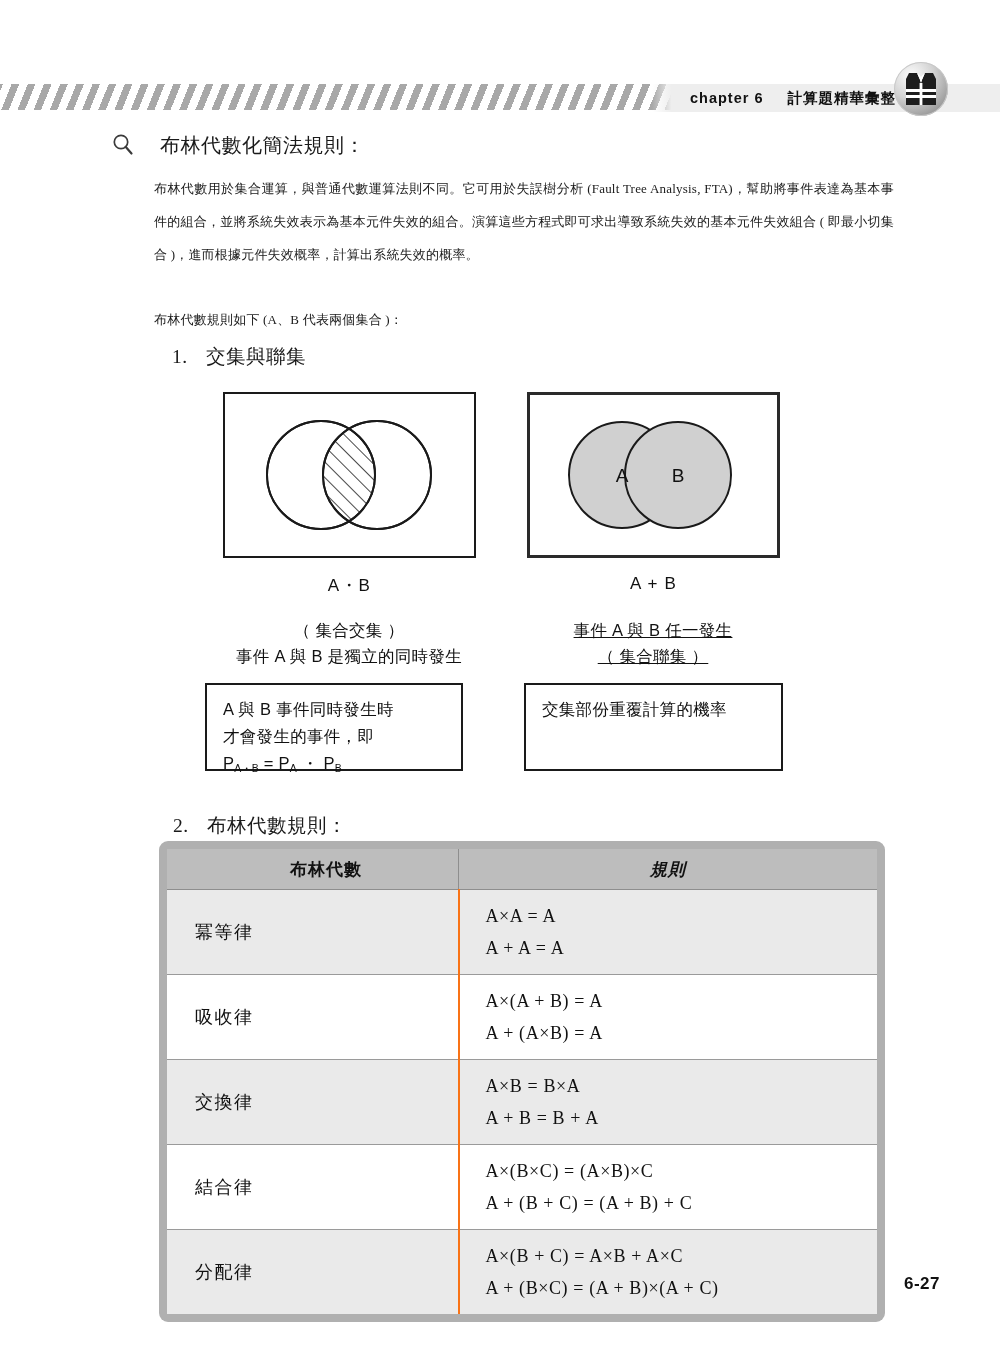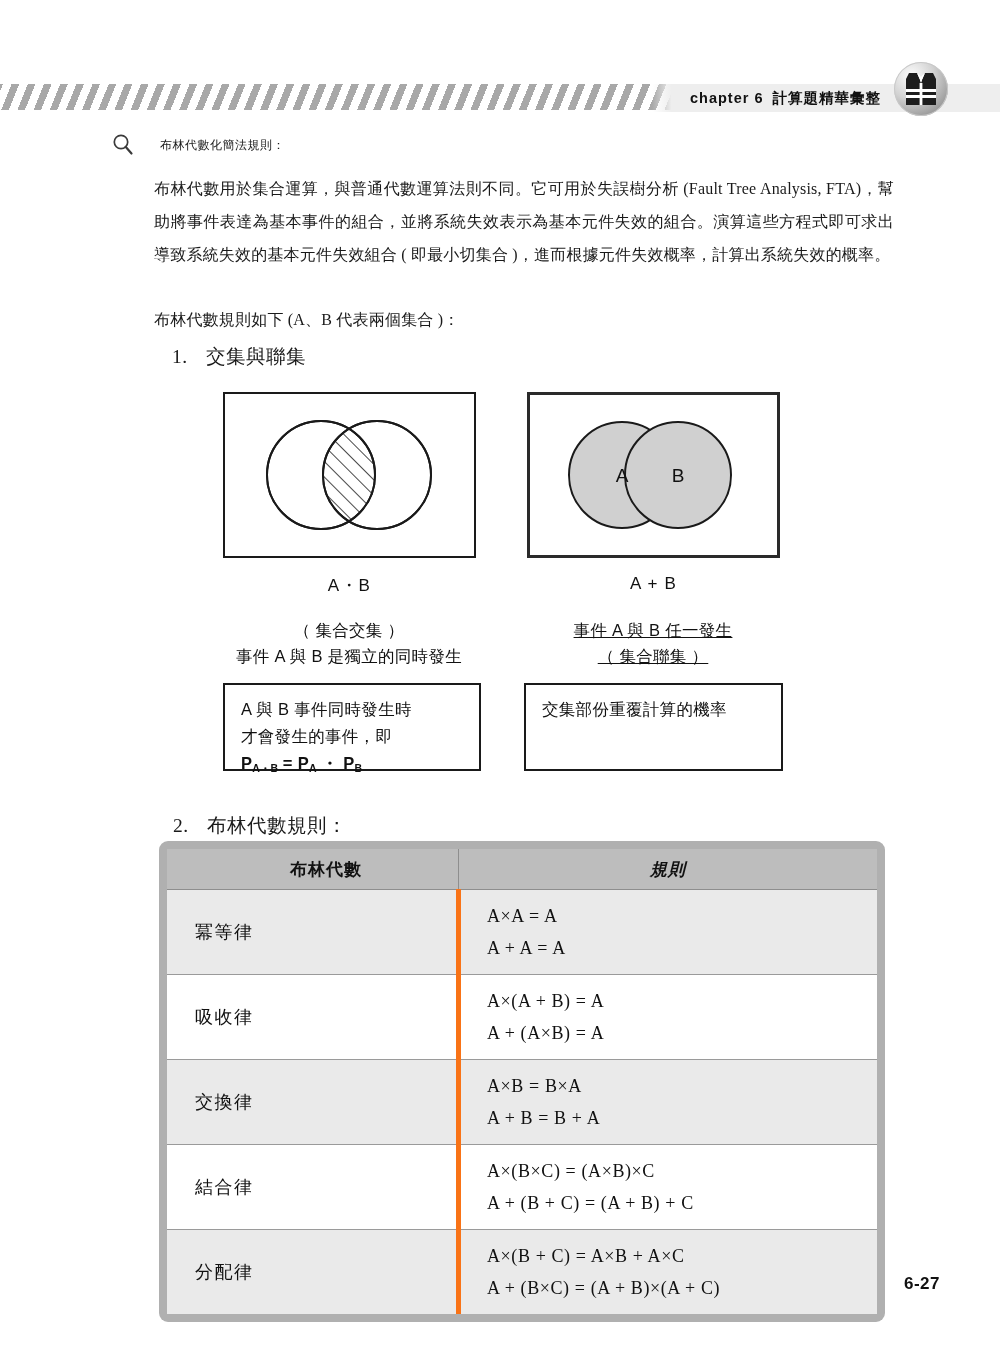--- a/index.html
+++ b/index.html
@@ -59,21 +59,21 @@
     top: 86px;
     font-family: "Liberation Sans", "DejaVu Sans", sans-serif;
     font-size: 14.5px;
     font-weight: bold;
     letter-spacing: 0.4px;
     color: #111111;
     line-height: 24px;
     white-space: nowrap;
   }
   .chapter-label .ch-num { letter-spacing: 1px; }
-  .chapter-label .ch-title { margin-left: 9px; letter-spacing: 1px; }
+  .chapter-label .ch-title { margin-left: 24px; letter-spacing: 1px; }
 
   .vest-badge {
     position: absolute;
     left: 894px;
     top: 62px;
     width: 54px;
     height: 54px;
     border-radius: 50%;
     background: radial-gradient(circle at 32% 26%, #fdfdfd 0%, #d2d2d2 42%, #9a9a9a 78%, #7b7b7b 100%);
     box-shadow: inset 0 0 0 1px #c9c9c9;
@@ -97,30 +97,30 @@
     align-items: flex-start;
   }
   .magnifier {
     width: 22px;
     height: 26px;
     flex: 0 0 22px;
     margin-top: 2px;
   }
   .section-head-text {
     margin-left: 26px;
-    font-size: 12px;
+    font-size: 20px;
     line-height: 28px;
     letter-spacing: 0.5px;
   }
 
   .para {
     position: absolute;
     left: 154px;
     width: 740px;
-    font-size: 16px;
+    font-size: 13px;
     line-height: 33px;
     text-align: justify;
     letter-spacing: 0.2px;
   }
   .para-1 { top: 172px; }
   .para-2 { top: 303px; }
 
   .list-item {
     position: absolute;
     font-size: 19.5px;
@@ -182,23 +182,23 @@
     border: 2px solid #1a1a1a;
     box-sizing: border-box;
     padding: 11px 0 11px 16px;
     background: #fff;
     font-family: "Liberation Sans", "DejaVu Sans", sans-serif;
     font-size: 16.5px;
     line-height: 27px;
     letter-spacing: 0.3px;
     color: #111;
   }
-  .fbox-left  { left: 223px; width: 258px; height: 88px; }
+  .fbox-left  { left: 205px; width: 258px; height: 88px; }
   .fbox-right { left: 524px; width: 259px; height: 88px; }
-  .formula-box .eq { white-space: nowrap; font-weight: bold; }
+  .formula-box .eq { white-space: nowrap; }
   .formula-box sub {
     font-size: 10.5px;
     vertical-align: baseline;
     position: relative;
     bottom: -3px;
     letter-spacing: 0;
   }
 
   
   .table-frame {
@@ -223,21 +223,21 @@
     font-size: 17px;
     font-weight: bold;
     color: #111;
     height: 38px;
     letter-spacing: 1px;
     border-right: 1px solid #8e8e8e;
     border-bottom: 1px solid #8e8e8e;
   }
   table.rules th:last-child { border-right: none; font-style: italic; }
   table.rules td {
-    border-right: 5px solid #f97316;
+    border-right: 2px solid #f97316;
     border-bottom: 1px solid #9a9a9a;
     vertical-align: middle;
     font-size: 18px;
     color: #111;
   }
   table.rules td:last-child { border-right: none; }
   table.rules tr:last-child td { border-bottom: none; }
   table.rules tr.shade td { background: #eaeaea; }
   table.rules tr.plain td { background: #ffffff; }
   .col-name {

